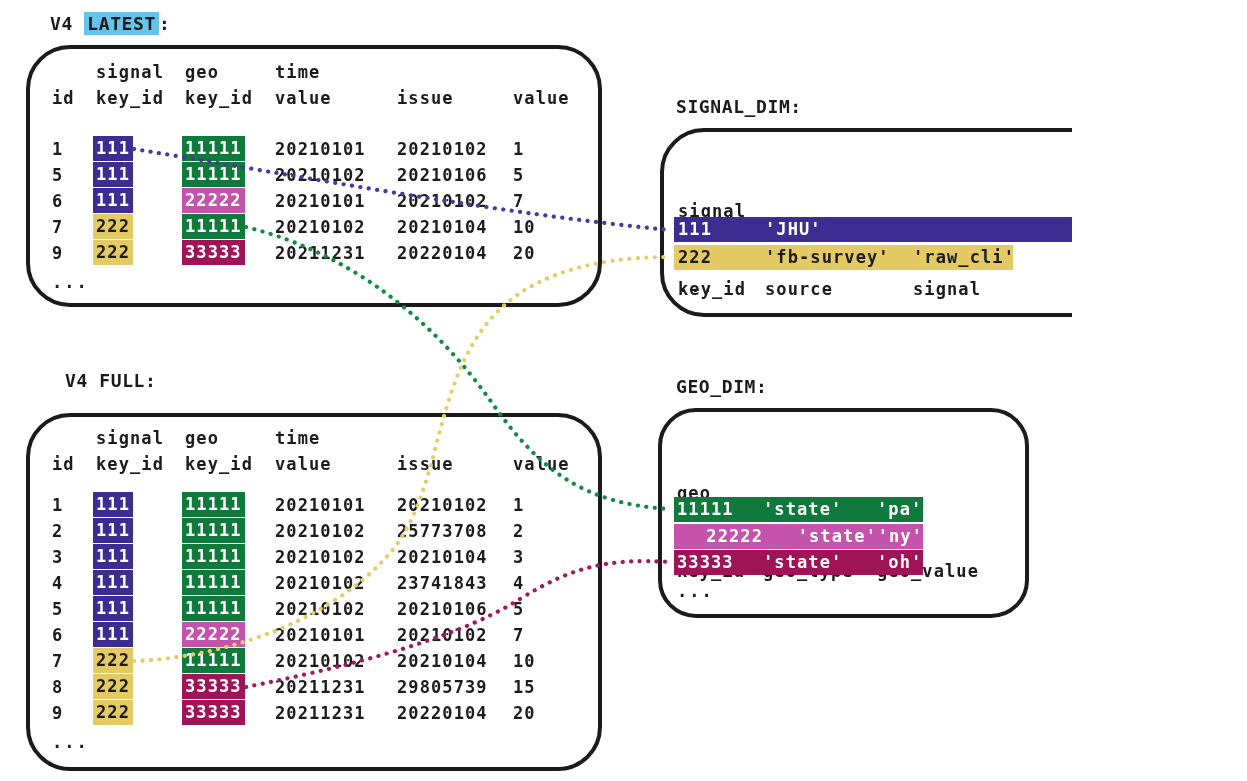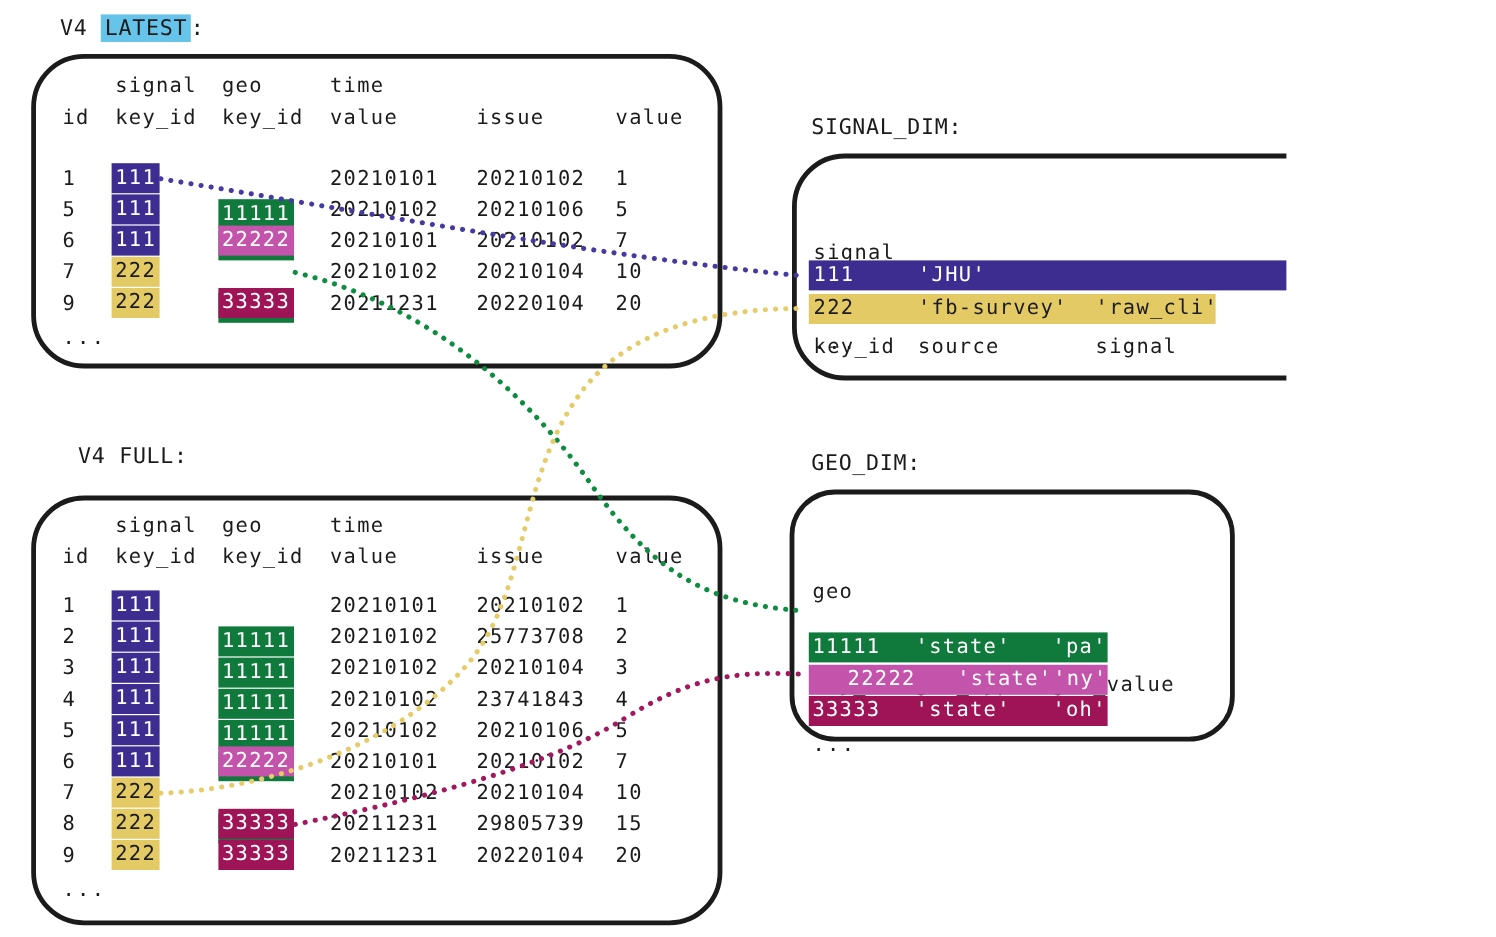--- a/index.html
+++ b/index.html
@@ -8,34 +8,34 @@
     --green:#107a3c;
     --pink:#c453ab;
     --crimson:#9e1457;
     --cyan:#66c3ea;
     --ink:#1b1b1b;
   }
   html,body{margin:0;padding:0;background:#fff;}
   .canvas{
     position:relative;width:1072px;height:781px;background:#ffffff;overflow:hidden;
     font-family:"DejaVu Sans Mono","Liberation Mono",monospace;
-    font-weight:400;color:var(--ink);font-size:17px;letter-spacing:1.1px;
+    font-weight:700;color:var(--ink);font-size:17px;letter-spacing:1.1px;
   }
   .box{position:absolute;border:4px solid var(--ink);border-radius:44px;background:#fff;box-sizing:border-box;}
   .title{position:absolute;font-size:18px;letter-spacing:.6px;white-space:pre;line-height:22px;}
   .hilite{background:var(--cyan);padding:1px 3px;}
   
   .v4head,.v4rows{position:absolute;left:0;right:0;}
   .hrow,.vrow{display:grid;grid-template-columns:44px 89px 90px 122px 116px 1fr;padding-left:22px;height:26px;line-height:26px;white-space:pre;}
   .vrow>div{height:26px;line-height:26px;}
   .hl{display:inline-block;height:25px;line-height:25px;padding:0 3px;margin-left:-3px;color:#fff;vertical-align:top;white-space:pre;}
   .hl.yellow{color:var(--ink);}
   .purple{background:var(--purple);}
   .yellow{background:var(--yellow);}
-  .green{background:var(--green);margin-top:30px;}
+  .green{background:var(--green);}
   .pink{background:var(--pink);text-align:right;}
   .crimson{background:var(--crimson);}
   .ellipsis{padding-left:22px;margin-top:6px;line-height:20px;letter-spacing:2px;white-space:pre;}
   
   .dimhead{position:absolute;white-space:pre;line-height:26px;}
   .sd-line2{display:grid;grid-template-columns:87px 148px auto;}
   .gd-line2{display:grid;grid-template-columns:86px 114px auto;}
   .sd-rows,.gd-rows{position:absolute;left:0;right:0;}
   .sd-row{display:grid;grid-template-columns:87px 148px auto;height:25px;line-height:25px;margin-left:10px;padding-left:4px;box-sizing:border-box;white-space:pre;}
   .sd-row.full{width:534px;background:var(--purple);color:#fff;margin-bottom:3px;}

